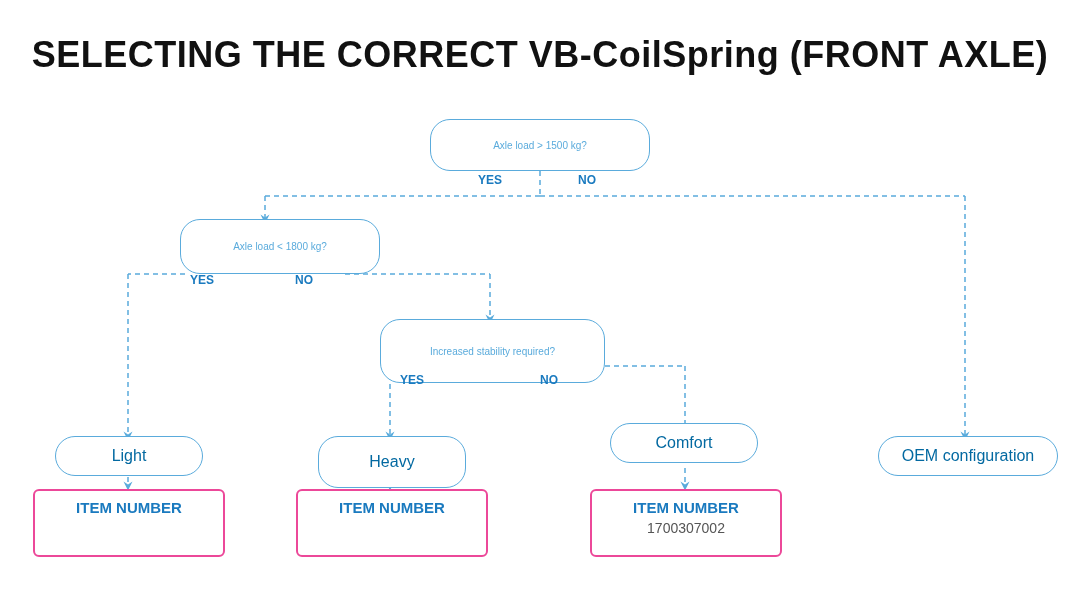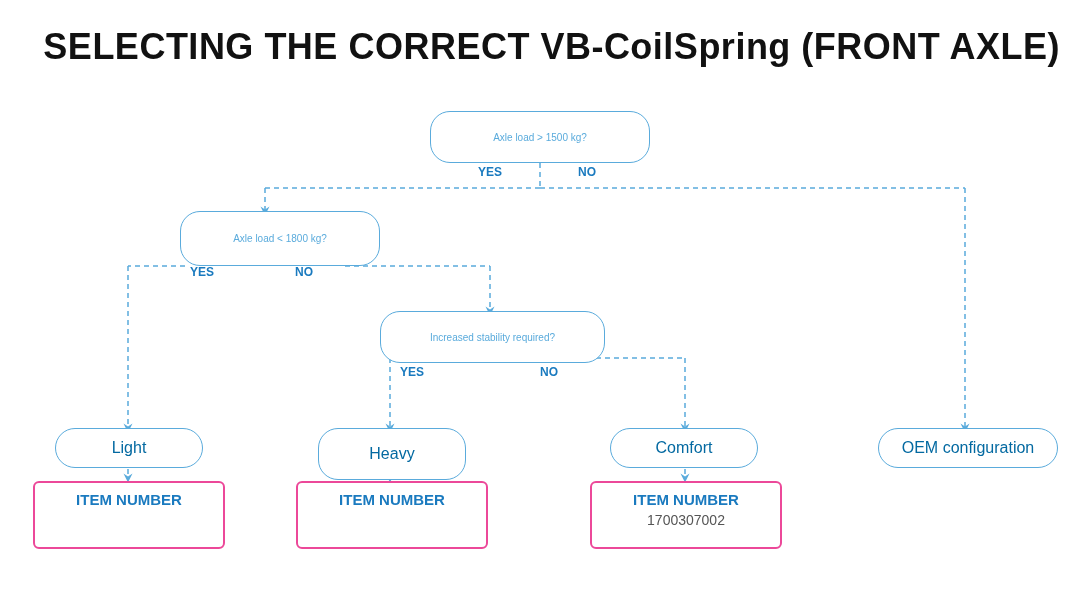--- a/index.html
+++ b/index.html
@@ -8,22 +8,22 @@
       height: 608px;
       background: #ffffff;
       font-family: Arial, sans-serif;
       overflow: hidden;
       position: relative;
     }
 
     .page-title {
       font-size: 36px;
       font-weight: 900;
-      text-align: right;
-      padding: 26px 20px 10px;
+      text-align: center;
+      padding: 34px 20px 10px;
       letter-spacing: 0.5px;
       color: #111;
     }
 
     .diagram-area {
       position: relative;
       width: 100%;
       height: 520px;
       margin-top: 5px;
     }
@@ -158,41 +158,41 @@
   </div>
 
   <div class="yn-label" style="left:190px; top:182px;">
     <span>YES</span>
   </div>
 
   <div class="yn-label" style="left:295px; top:182px;">
     <span>NO</span>
   </div>
 
-  <div class="decision-box" style="left:380px; top:228px; width:225px; height:52px;">
+  <div class="decision-box" style="left:380px; top:228px; width:225px; height:64px;">
     <span>Increased stability required?</span>
   </div>
 
   <div class="yn-label" style="left:400px; top:282px;">
     <span>YES</span>
   </div>
 
   <div class="yn-label" style="left:540px; top:282px;">
     <span>NO</span>
   </div>
 
   <div class="result-box" style="left:55px; top:345px; width:148px; height:40px;">
     <span>Light</span>
   </div>
 
   <div class="result-box" style="left:318px; top:345px; width:148px; height:52px;">
     <span>Heavy</span>
   </div>
 
-  <div class="result-box" style="left:610px; top:345px; width:148px; height:40px;">
+  <div class="result-box" style="left:610px; top:332px; width:148px; height:40px;">
     <span>Comfort</span>
   </div>
 
   <div class="result-box" style="left:878px; top:345px; width:180px; height:40px;align-items:center;">
     <span>OEM configuration</span>
   </div>
 
   <div class="item-box" style="left:33px; top:398px; width:192px; height:68px;">
     <div class="item-label">ITEM NUMBER</div>
   </div>

